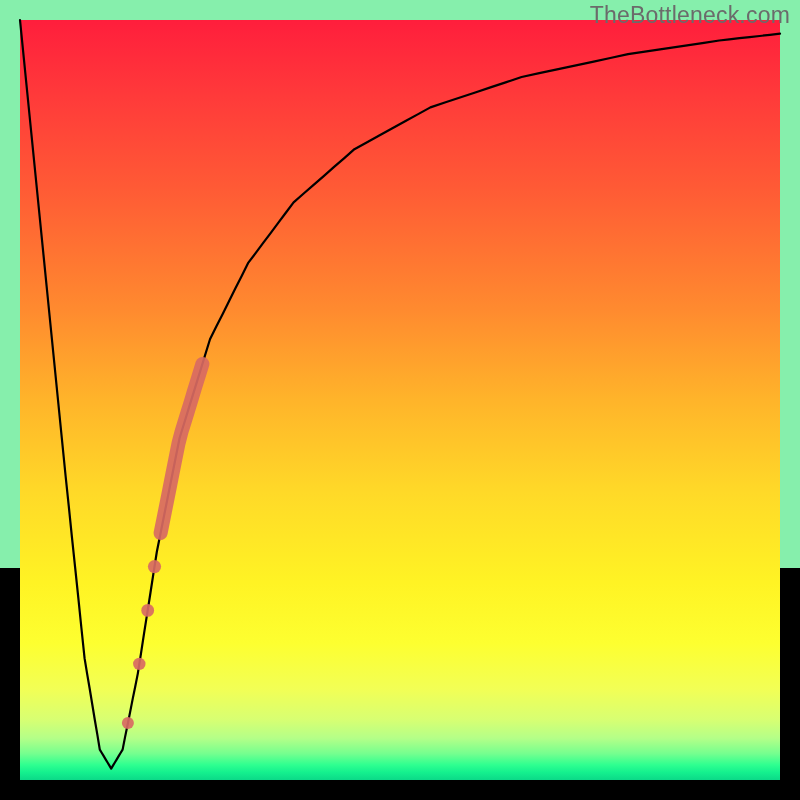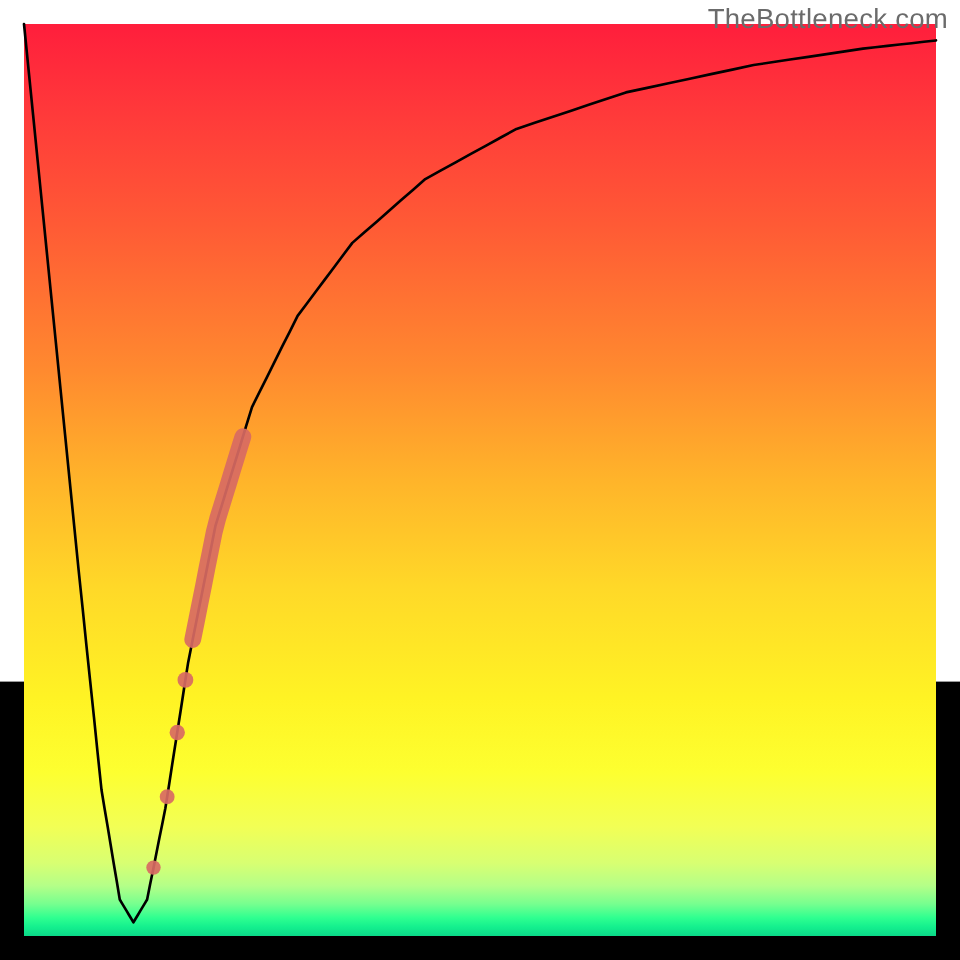--- a/index.html
+++ b/index.html
@@ -8,21 +8,21 @@
     width: 800px;
     height: 800px;
     overflow: hidden;
     background: #000;
     font-family: Arial, Helvetica, sans-serif;
   }
   .frame {
     position: relative;
     width: 800px;
     height: 568px;
-    background: #ffffff;
+    background: #86efac;
   }
   .plot {
     position: absolute;
     left: 20px;
     top: 20px;
     width: 760px;
     height: 760px;
     
     background: linear-gradient(
       to bottom,

